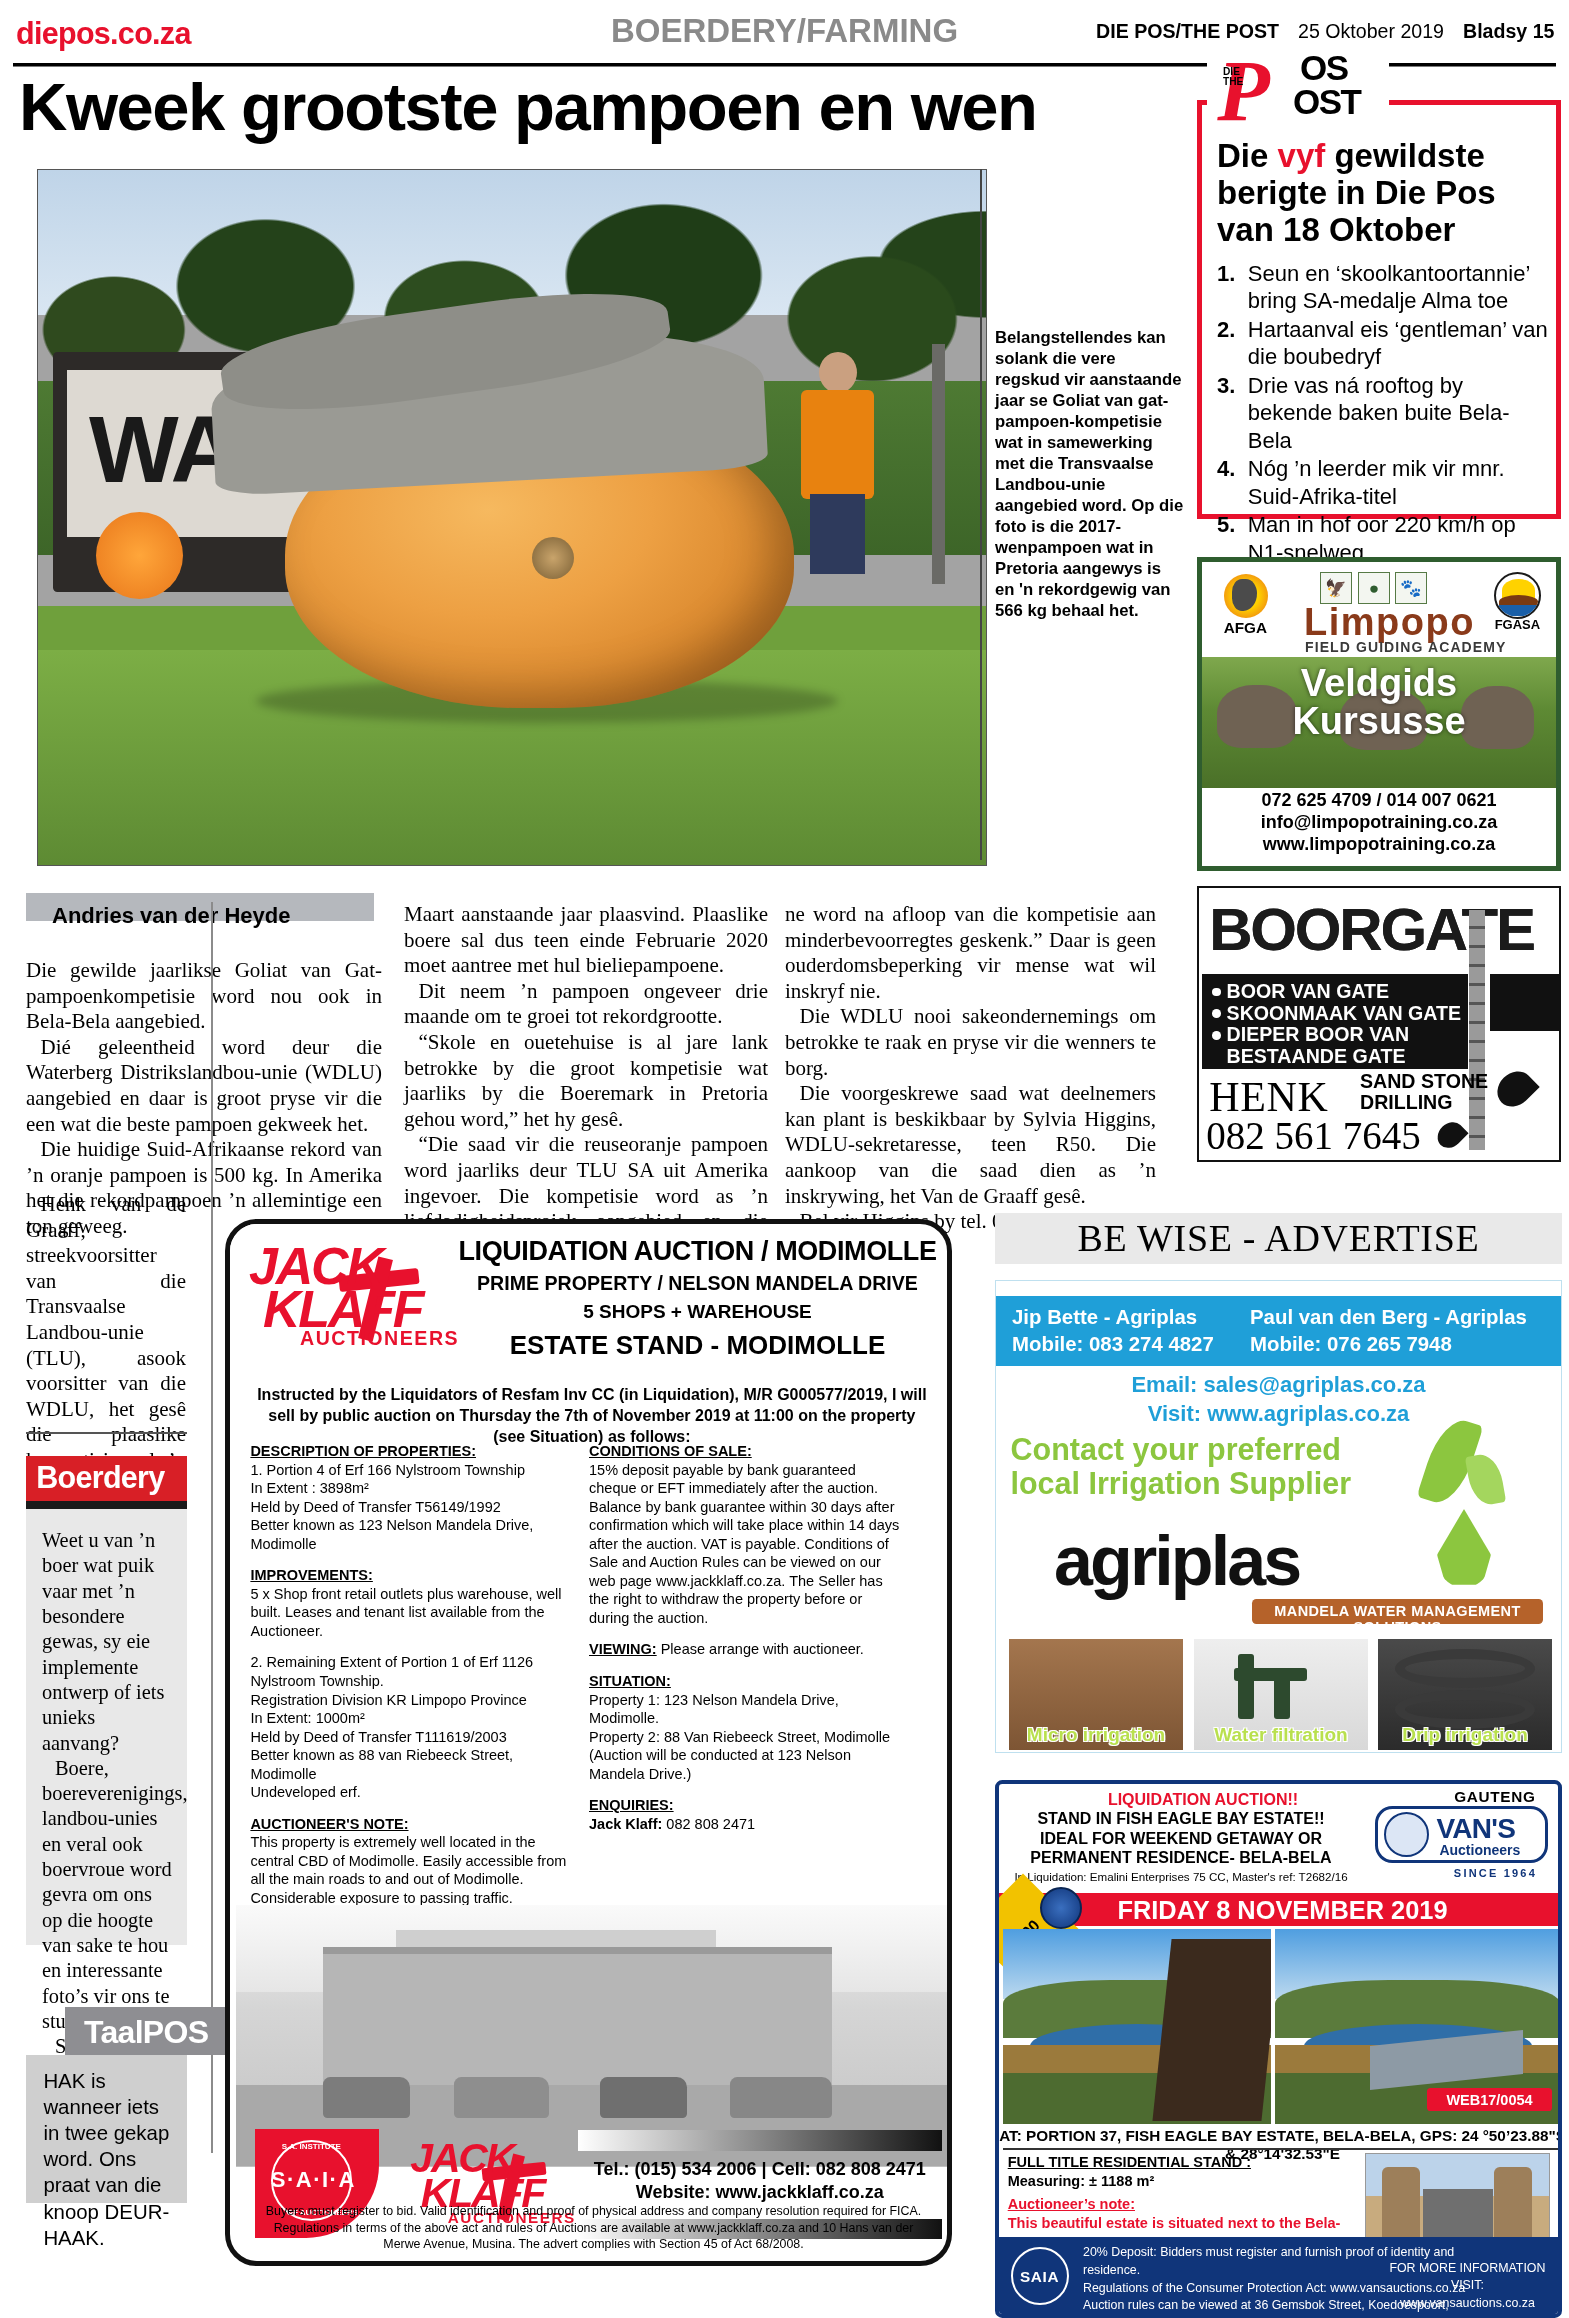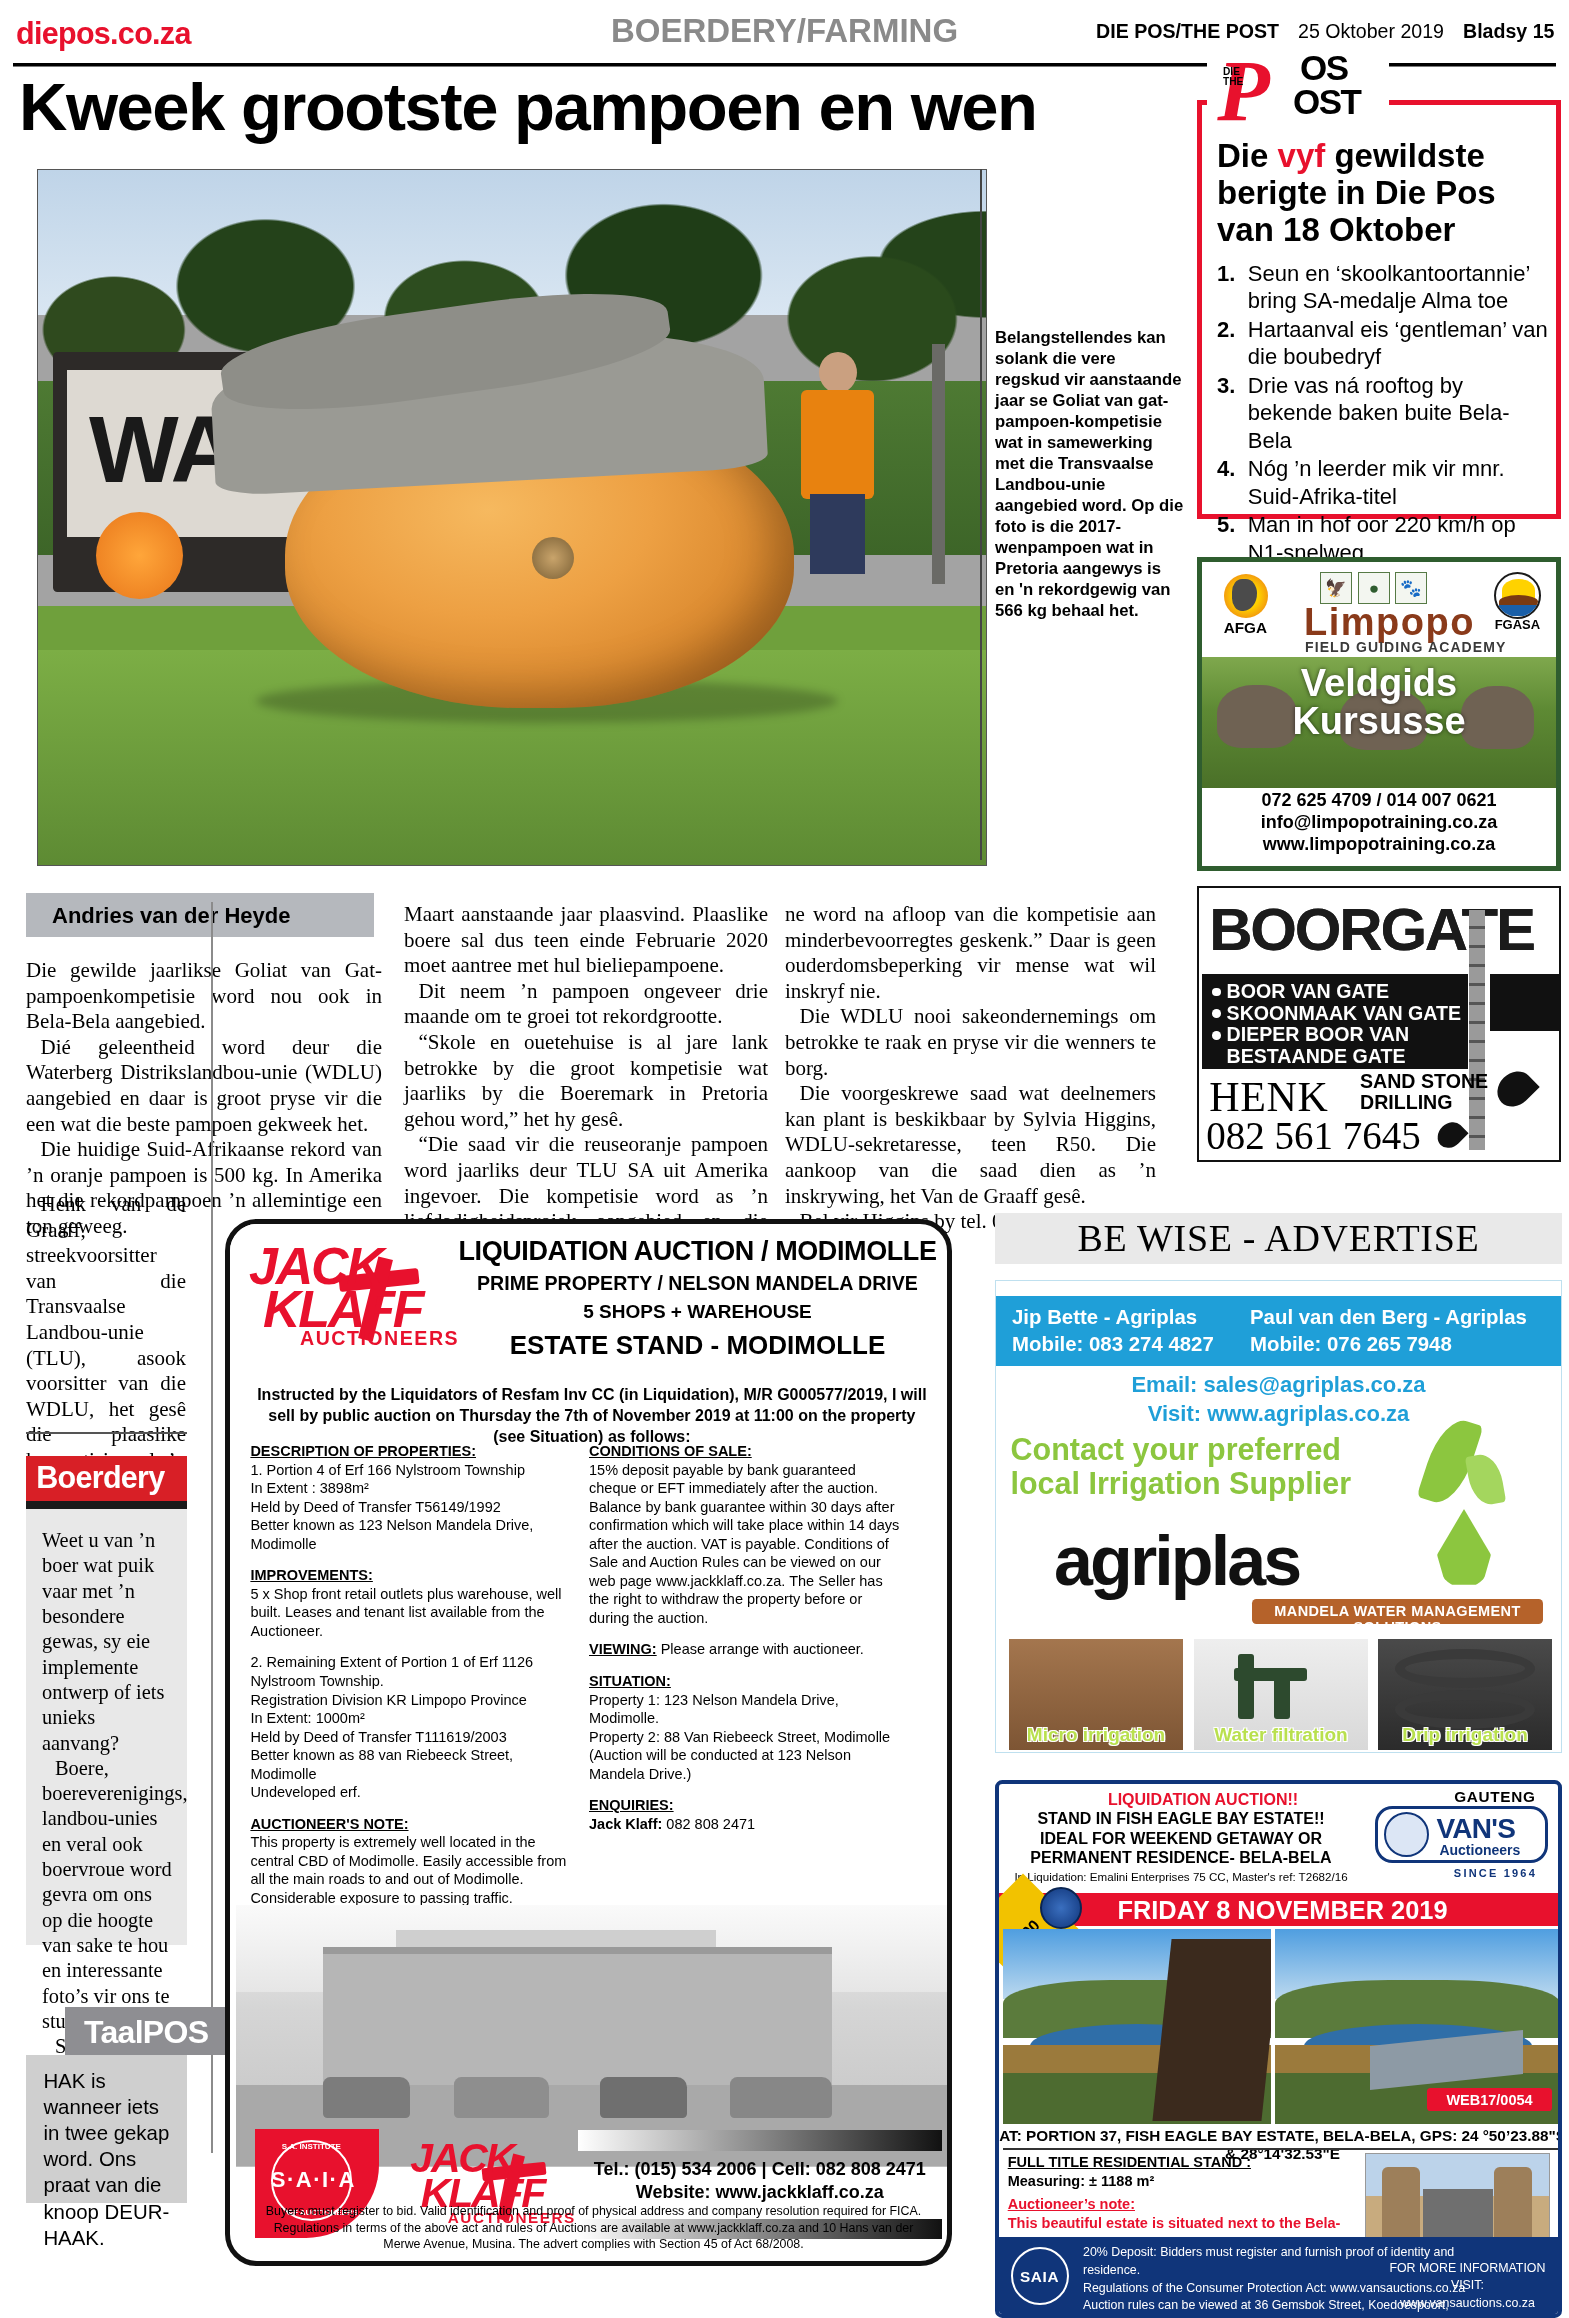--- a/index.html
+++ b/index.html
@@ -143,21 +143,21 @@
   #bg-sand { position:absolute; left:161px; top:183px; font-size:19.6px; font-weight:bold; line-height:1.05; }
   #bg-phone { position:absolute; left:7.3px; top:225px; font-size:39px; font-family:"Liberation Serif", serif; }
   #bg-drill { position:absolute; left:270px; top:22px; width:16px; height:240px;
               background:repeating-linear-gradient(#9a9a9a 0 16px,#555 16px 19px); }
   #bg-blk { position:absolute; left:291px; top:86px; width:70px; height:57px; background:#111; }
   .bg-drop { position:absolute; background:#111; border-radius:50% 0 50% 50%; transform:rotate(45deg); }
   #bg-d1 { left:300px; top:182px; width:32px; height:38px; }
   #bg-d2 { left:240px; top:233px; width:23px; height:28px; }
 
   
-  #byline { position:absolute; left:26px; top:893px; width:348px; height:44px; background:#b5b8bd; }
+  #byline { position:absolute; left:26px; top:893px; width:348px; height:28px; background:#b5b8bd; }
   #byline span { position:absolute; left:26px; top:9.5px; font-size:22px; font-weight:bold; }
   .col { position:absolute; font-family:"Liberation Serif", serif; font-size:21px; line-height:1.22;
          text-align:justify; }
   .col p { text-indent:14.5px; margin:0; }
   .col p.first { text-indent:0; }
   #colA { left:26px; top:958px; width:356px; }
   #colA2 { left:26px; top:1192px; width:160px; }
   #colB { left:404px; top:902px; width:364px; }
   #colC { left:785px; top:902px; width:371px; }
   #artrule { position:absolute; left:26px; top:1432px; width:161px; height:2.2px; background:#555; }

